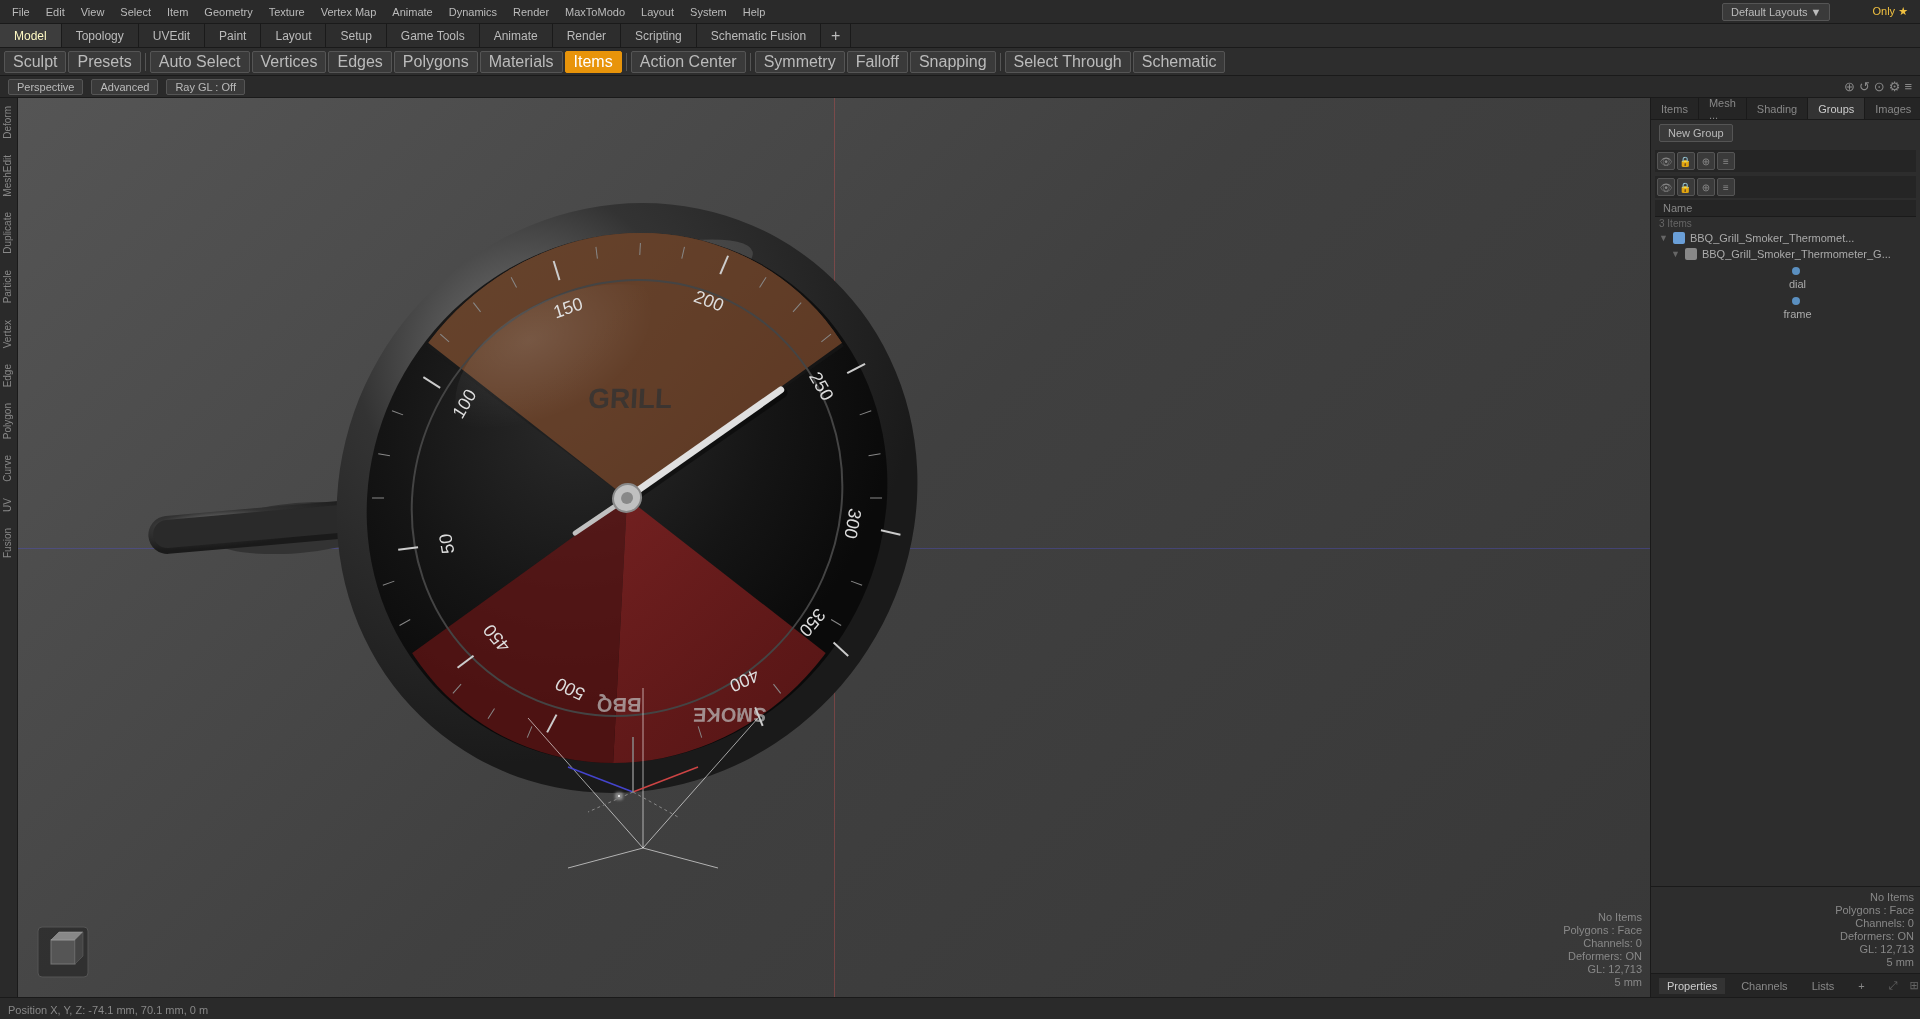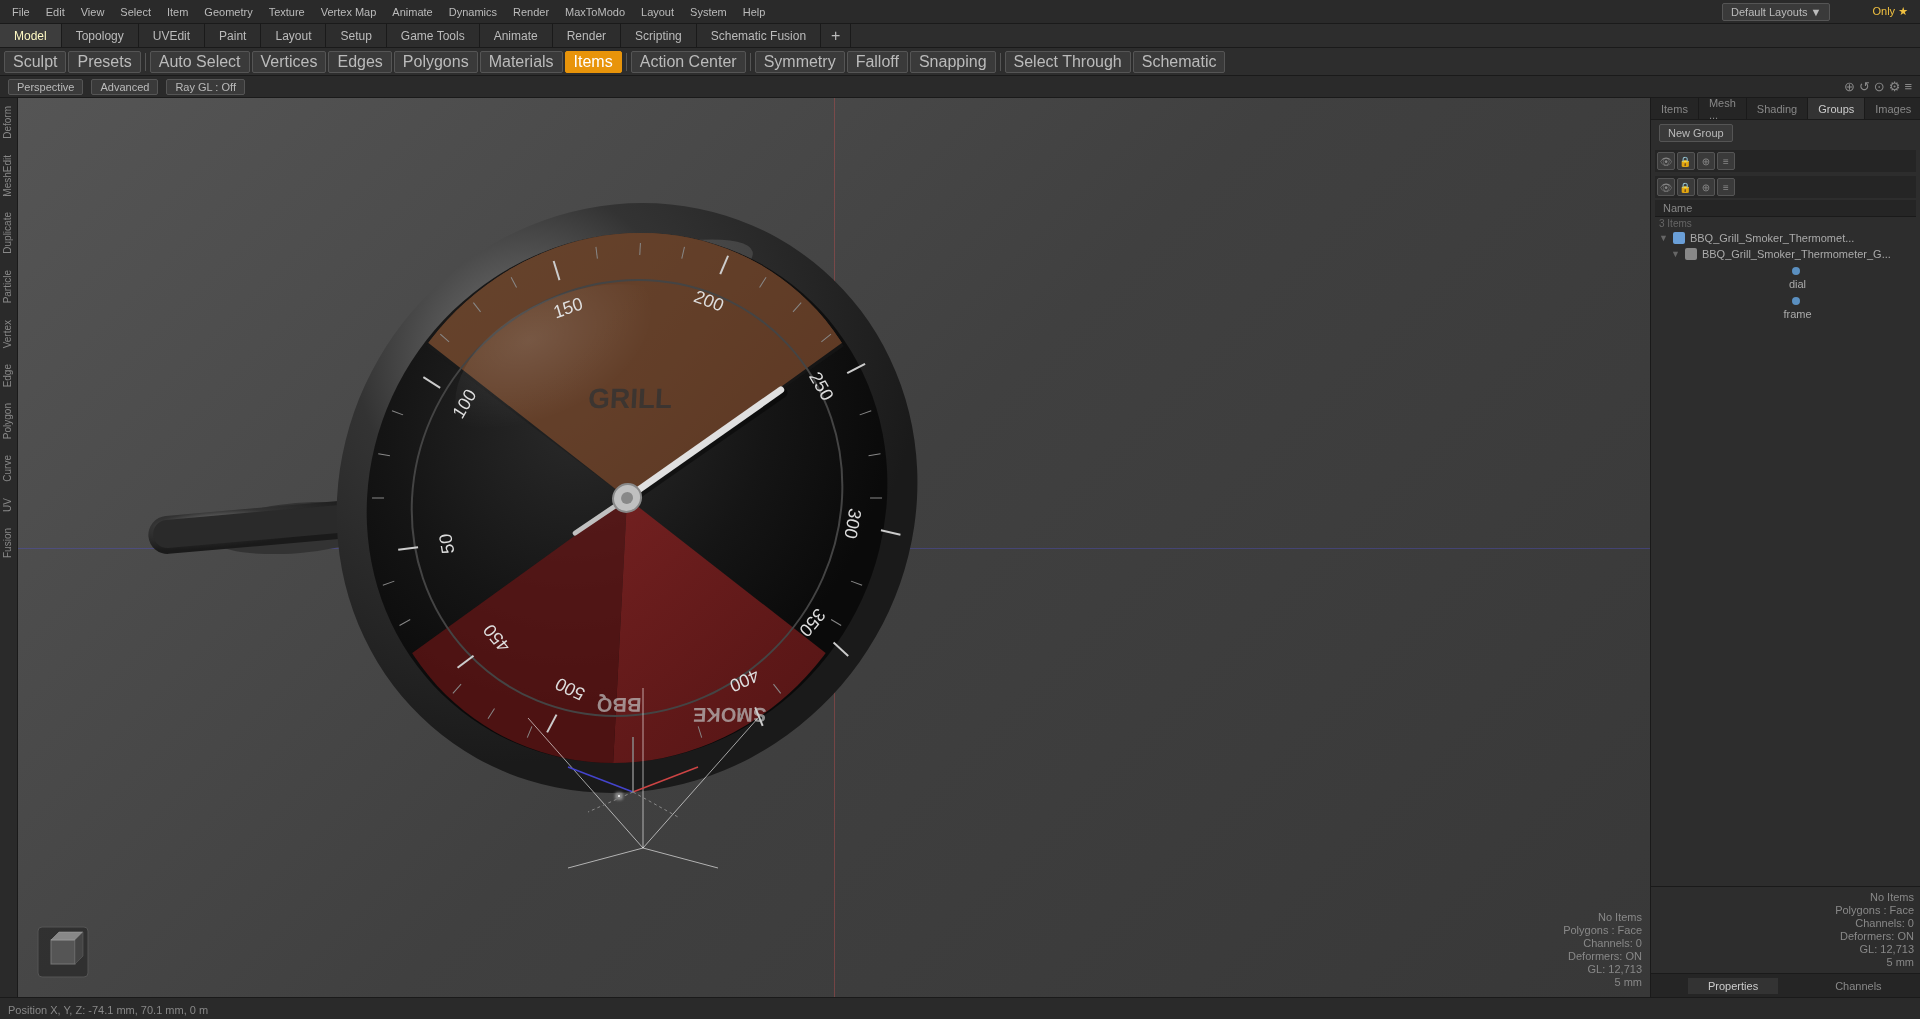--- a/index.html
+++ b/index.html
@@ -221,25 +221,24 @@
     #bottom-panel {
       height: 24px;
       background: #252525;
       border-top: 1px solid #1a1a1a;
       display: flex;
       align-items: center;
       padding: 0 8px;
       gap: 8px;
     }
     .bottom-tab {
-      padding: 2px 20px;
-      font-size: 11px;
-      color: #888;
-      cursor: pointer;
-      margin-left: 29px;
+      padding: 2px 8px;
+      font-size: 11px;
+      color: #888;
+      cursor: pointer;
     }
     .bottom-tab.active { color: #ccc; background: #333; }
 
     
     #info-panel {
       padding: 4px 6px;
       font-size: 11px;
       color: #888;
       text-align: right;
       border-top: 1px solid #1a1a1a;

